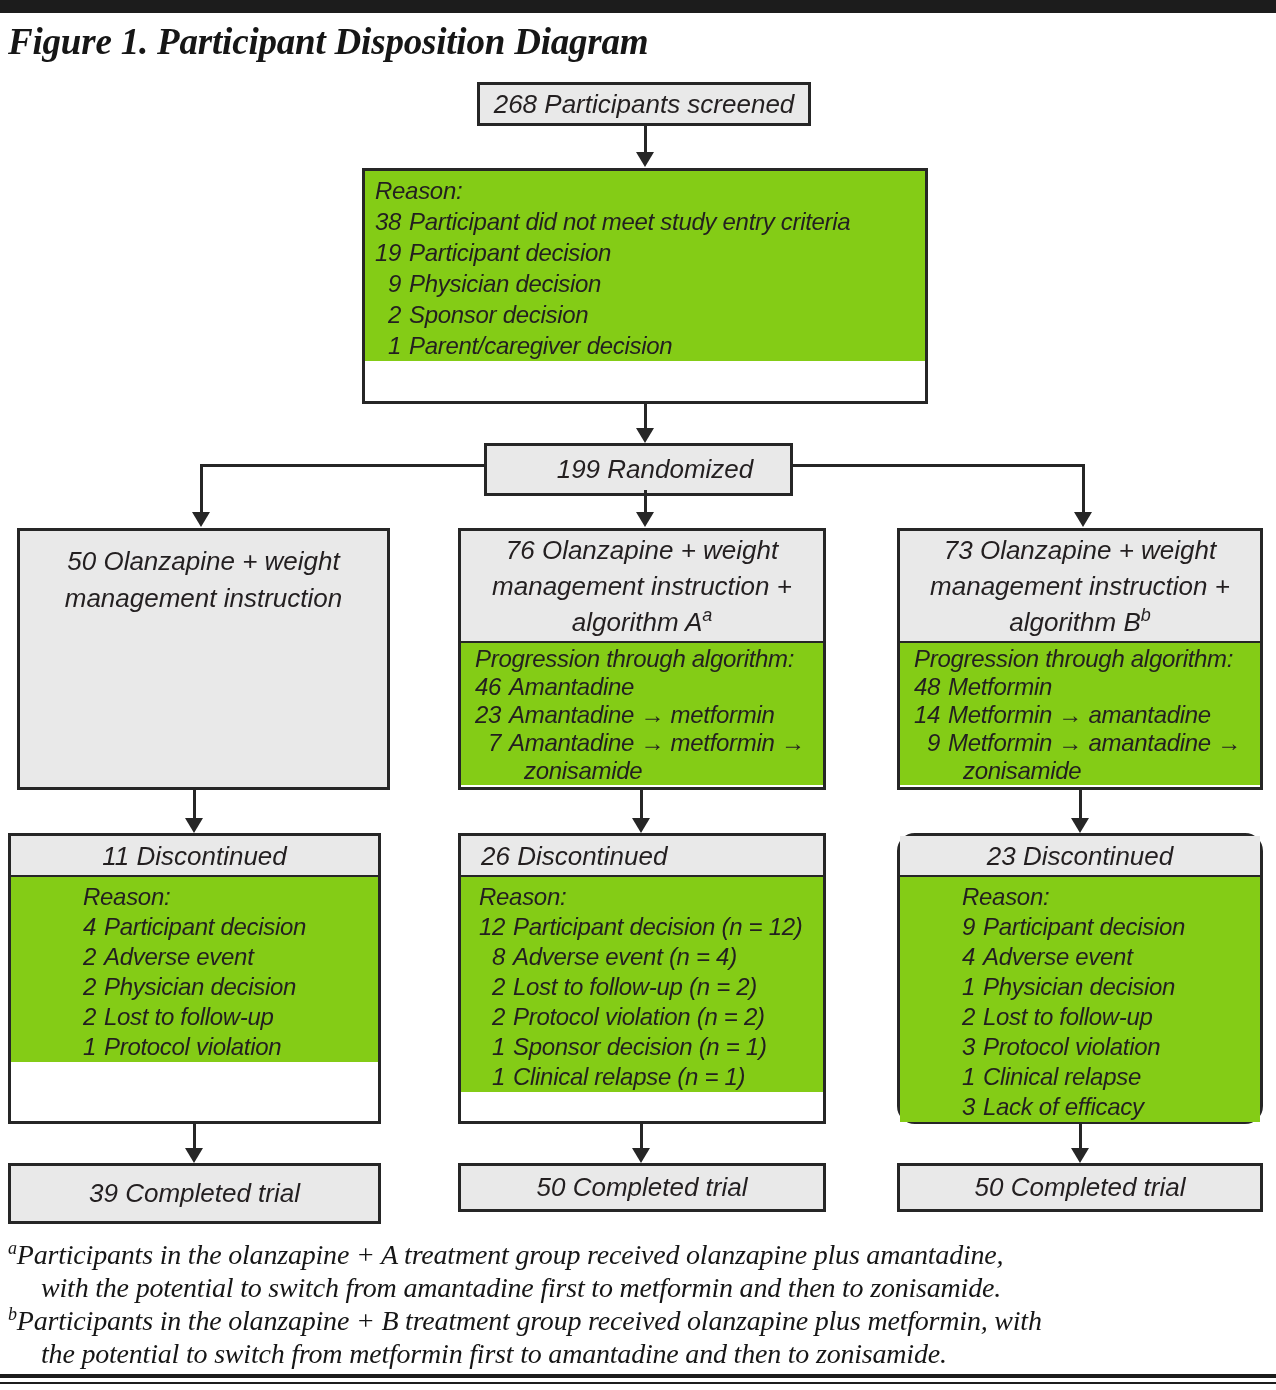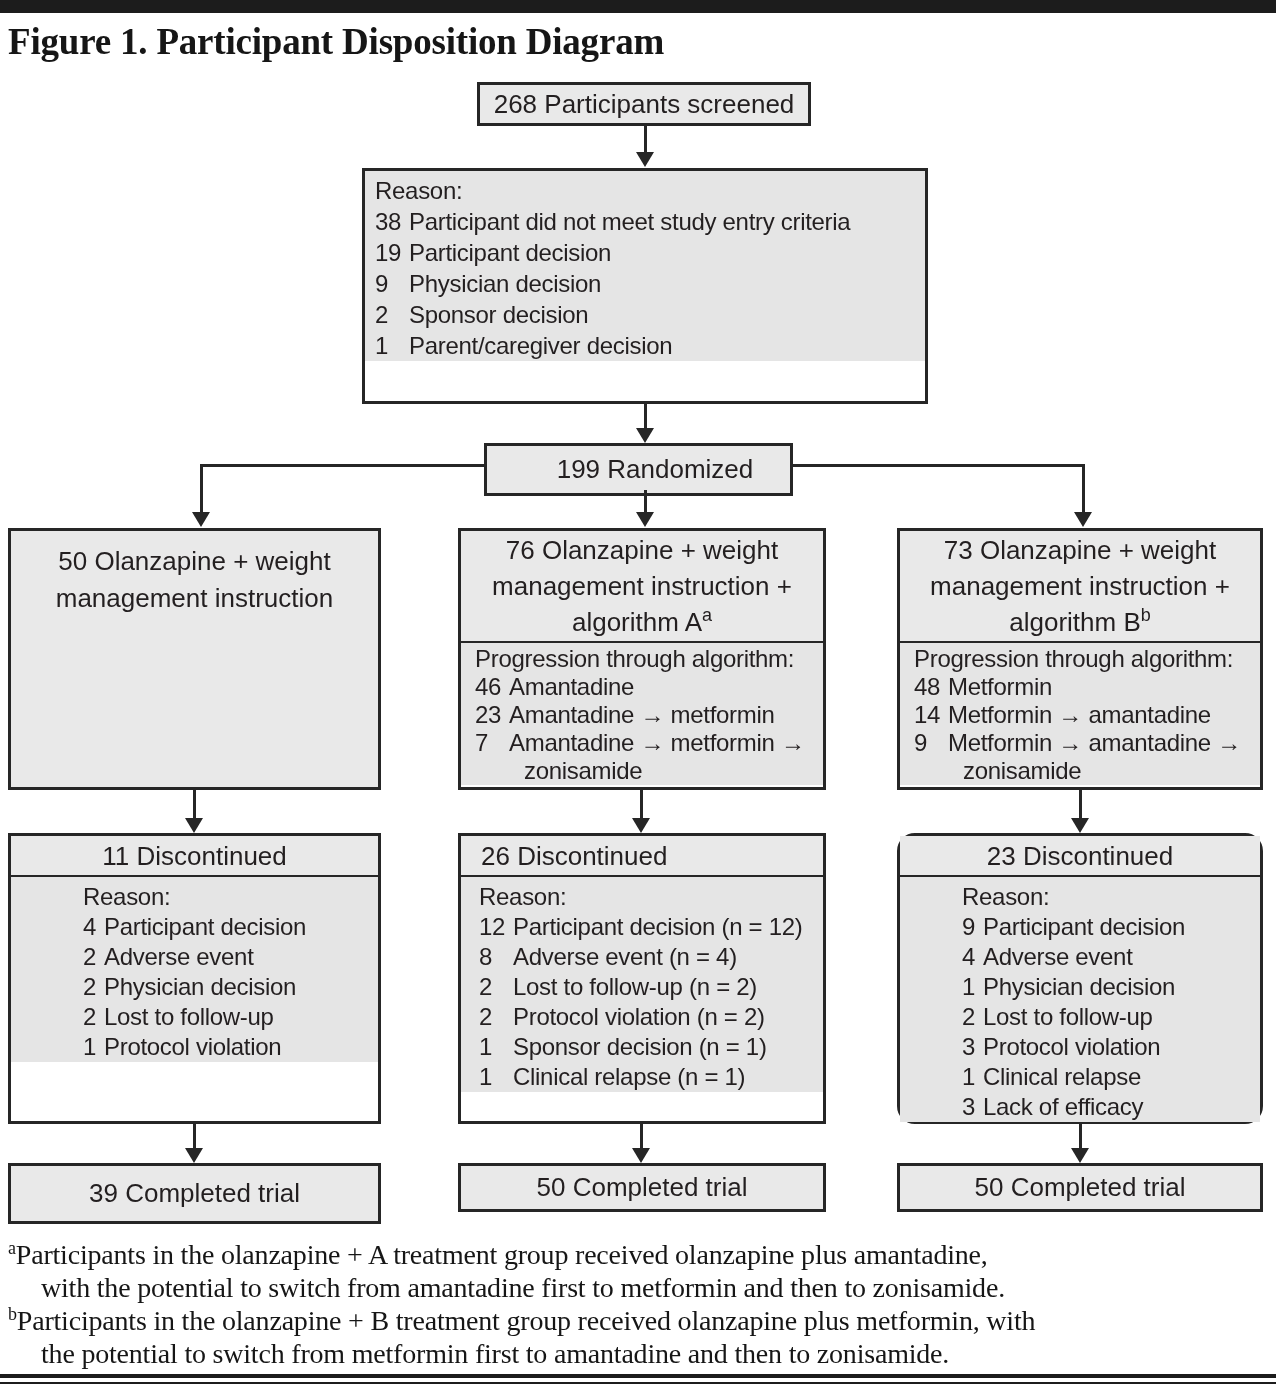--- a/index.html
+++ b/index.html
@@ -1,33 +1,33 @@
 <!DOCTYPE html>
 <html><head>
 <meta charset="utf-8">
 <style>
   html,body{margin:0;padding:0;background:#fff;}
   .page{position:relative;width:1276px;height:1390px;background:#fff;
-        font-family:"Liberation Sans",sans-serif;color:#231f20;overflow:hidden;}
+        font-family:"Liberation Sans",sans-serif;color:#231f20;overflow:hidden;font-style:italic;}
   .serif{font-family:"Liberation Serif",serif;}
 
   .toprule{position:absolute;left:0;top:0;width:1276px;height:13px;background:#1c1c1c;}
   .title{position:absolute;left:8px;top:20px;font-size:37px;font-weight:700;color:#161616;
          font-family:"Liberation Serif",serif;letter-spacing:-0.2px;}
 
   .box{position:absolute;box-sizing:border-box;border:3px solid #262626;background:#e9e9e9;}
   .box.split{background:#fff;padding:0;}
   .center{display:flex;align-items:center;justify-content:center;text-align:center;}
   .hdr{box-sizing:border-box;background:#e9e9e9;border-bottom:2px solid #262626;
        display:flex;align-items:center;justify-content:center;text-align:center;
        font-size:26px;line-height:30px;}
-  .bdy{box-sizing:border-box;background:#e5e5e5;font-size:24px;letter-spacing:-0.3px;}
+  .bdy{box-sizing:border-box;background:#84cc16;font-size:24px;letter-spacing:-0.3px;}
 
   .row{display:flex;white-space:nowrap;}
-  .num{flex:none;}
+  .num{flex:none;text-align:right;}
   .w2 .num{width:26px;}
   .w1 .num{width:13px;}
   .txt{padding-left:8px;}
   .txt.cont{margin-left:15px;text-align:center;}
 
   .stem{position:absolute;width:3px;background:#262626;}
   .hline{position:absolute;height:3px;background:#262626;}
   .head{position:absolute;width:0;height:0;border-left:9px solid transparent;
         border-right:9px solid transparent;border-top:15px solid #262626;}
 
@@ -89,21 +89,21 @@
 
   <div class="hline" style="left:200px;top:464px;width:284px;"></div>
   <div class="hline" style="left:793px;top:464px;width:291px;"></div>
   <div class="stem" style="left:200px;top:464px;height:50px;"></div>
   <div class="head" style="left:192px;top:512px;"></div>
   <div class="stem" style="left:644px;top:490px;height:24px;"></div>
   <div class="head" style="left:636px;top:512px;"></div>
   <div class="stem" style="left:1082px;top:464px;height:50px;"></div>
   <div class="head" style="left:1074px;top:512px;"></div>
 
-  <div class="box" style="left:8px;top:528px;width:373px;height:262px;">
+  <div class="box" style="left:17px;top:528px;width:373px;height:262px;">
     <div style="padding:12px 16px 0 16px;text-align:center;font-size:26px;line-height:37px;">50 Olanzapine + weight management instruction</div>
   </div>
 
   <div class="box split" style="left:458px;top:528px;width:368px;height:262px;">
     <div class="hdr" style="height:112px;line-height:36px;padding:0 10px;">
         <span><span>76 Olanzapine + weight management instruction + algorithm A</span><sup>a</sup></span>
       </div>
     <div class="bdy w2" style="padding:2px 8px 0 14px;line-height:28px;">
       <div class="row">
           <span class="num"></span>

